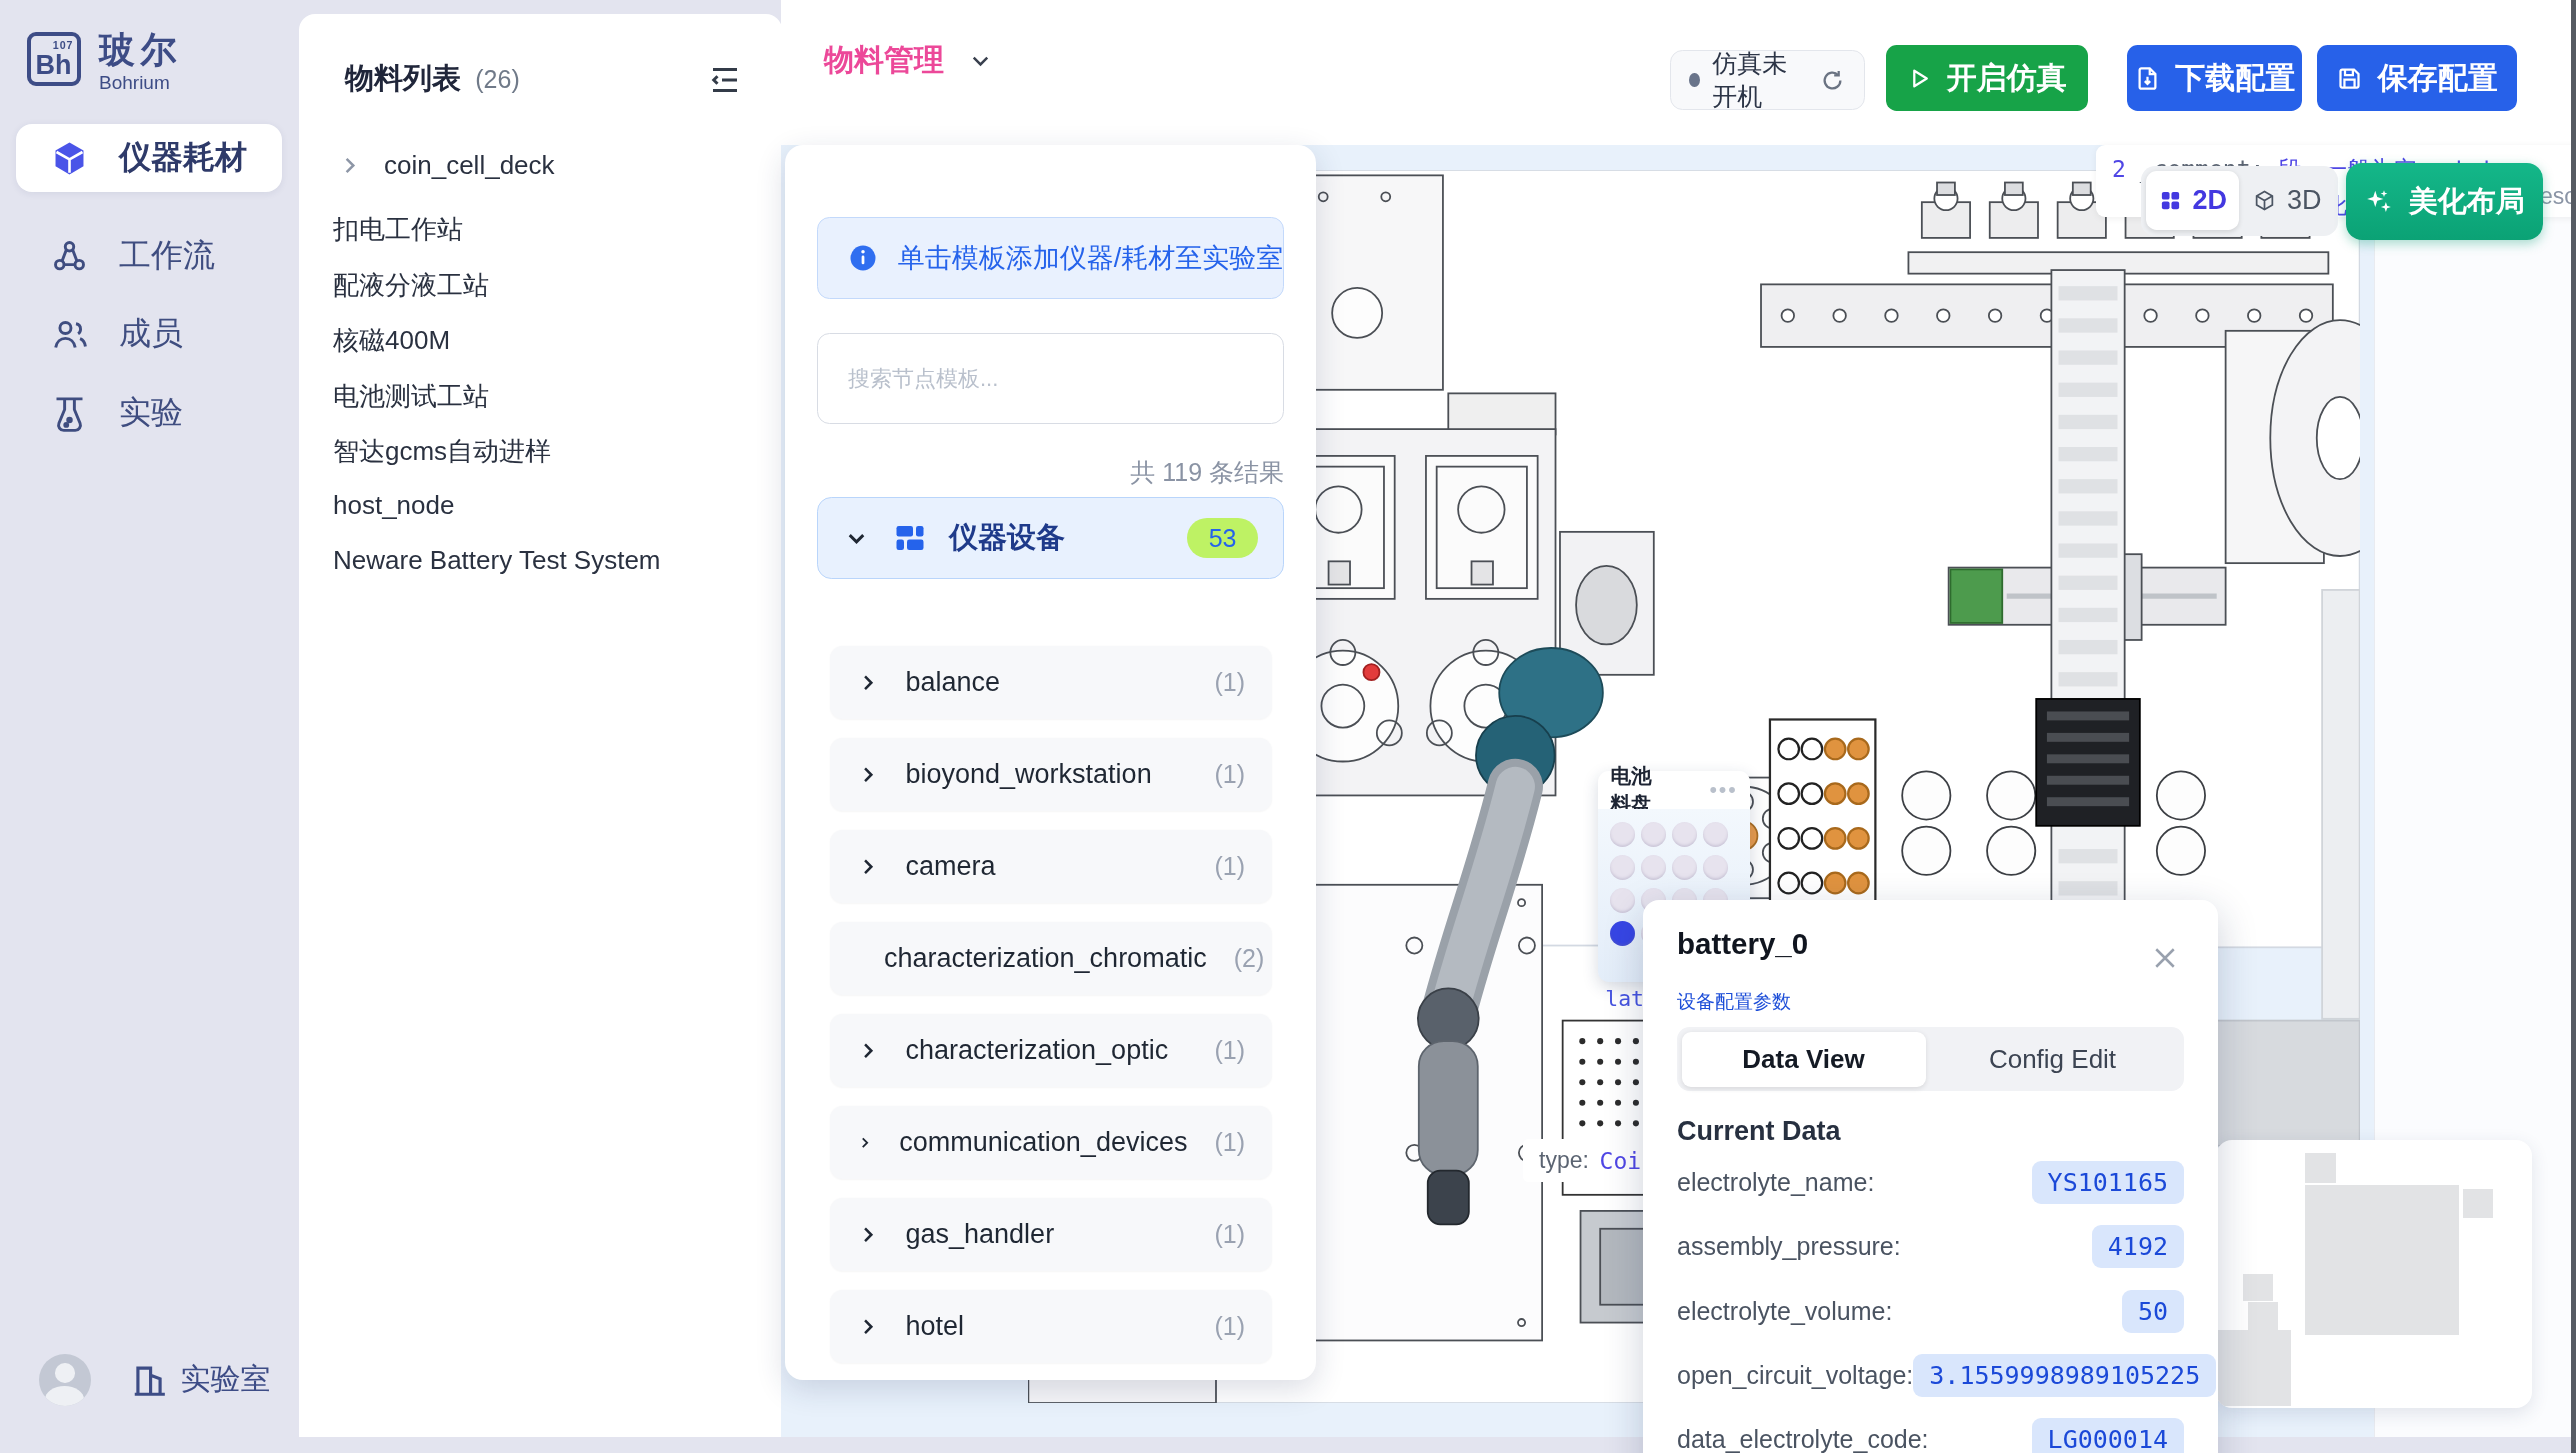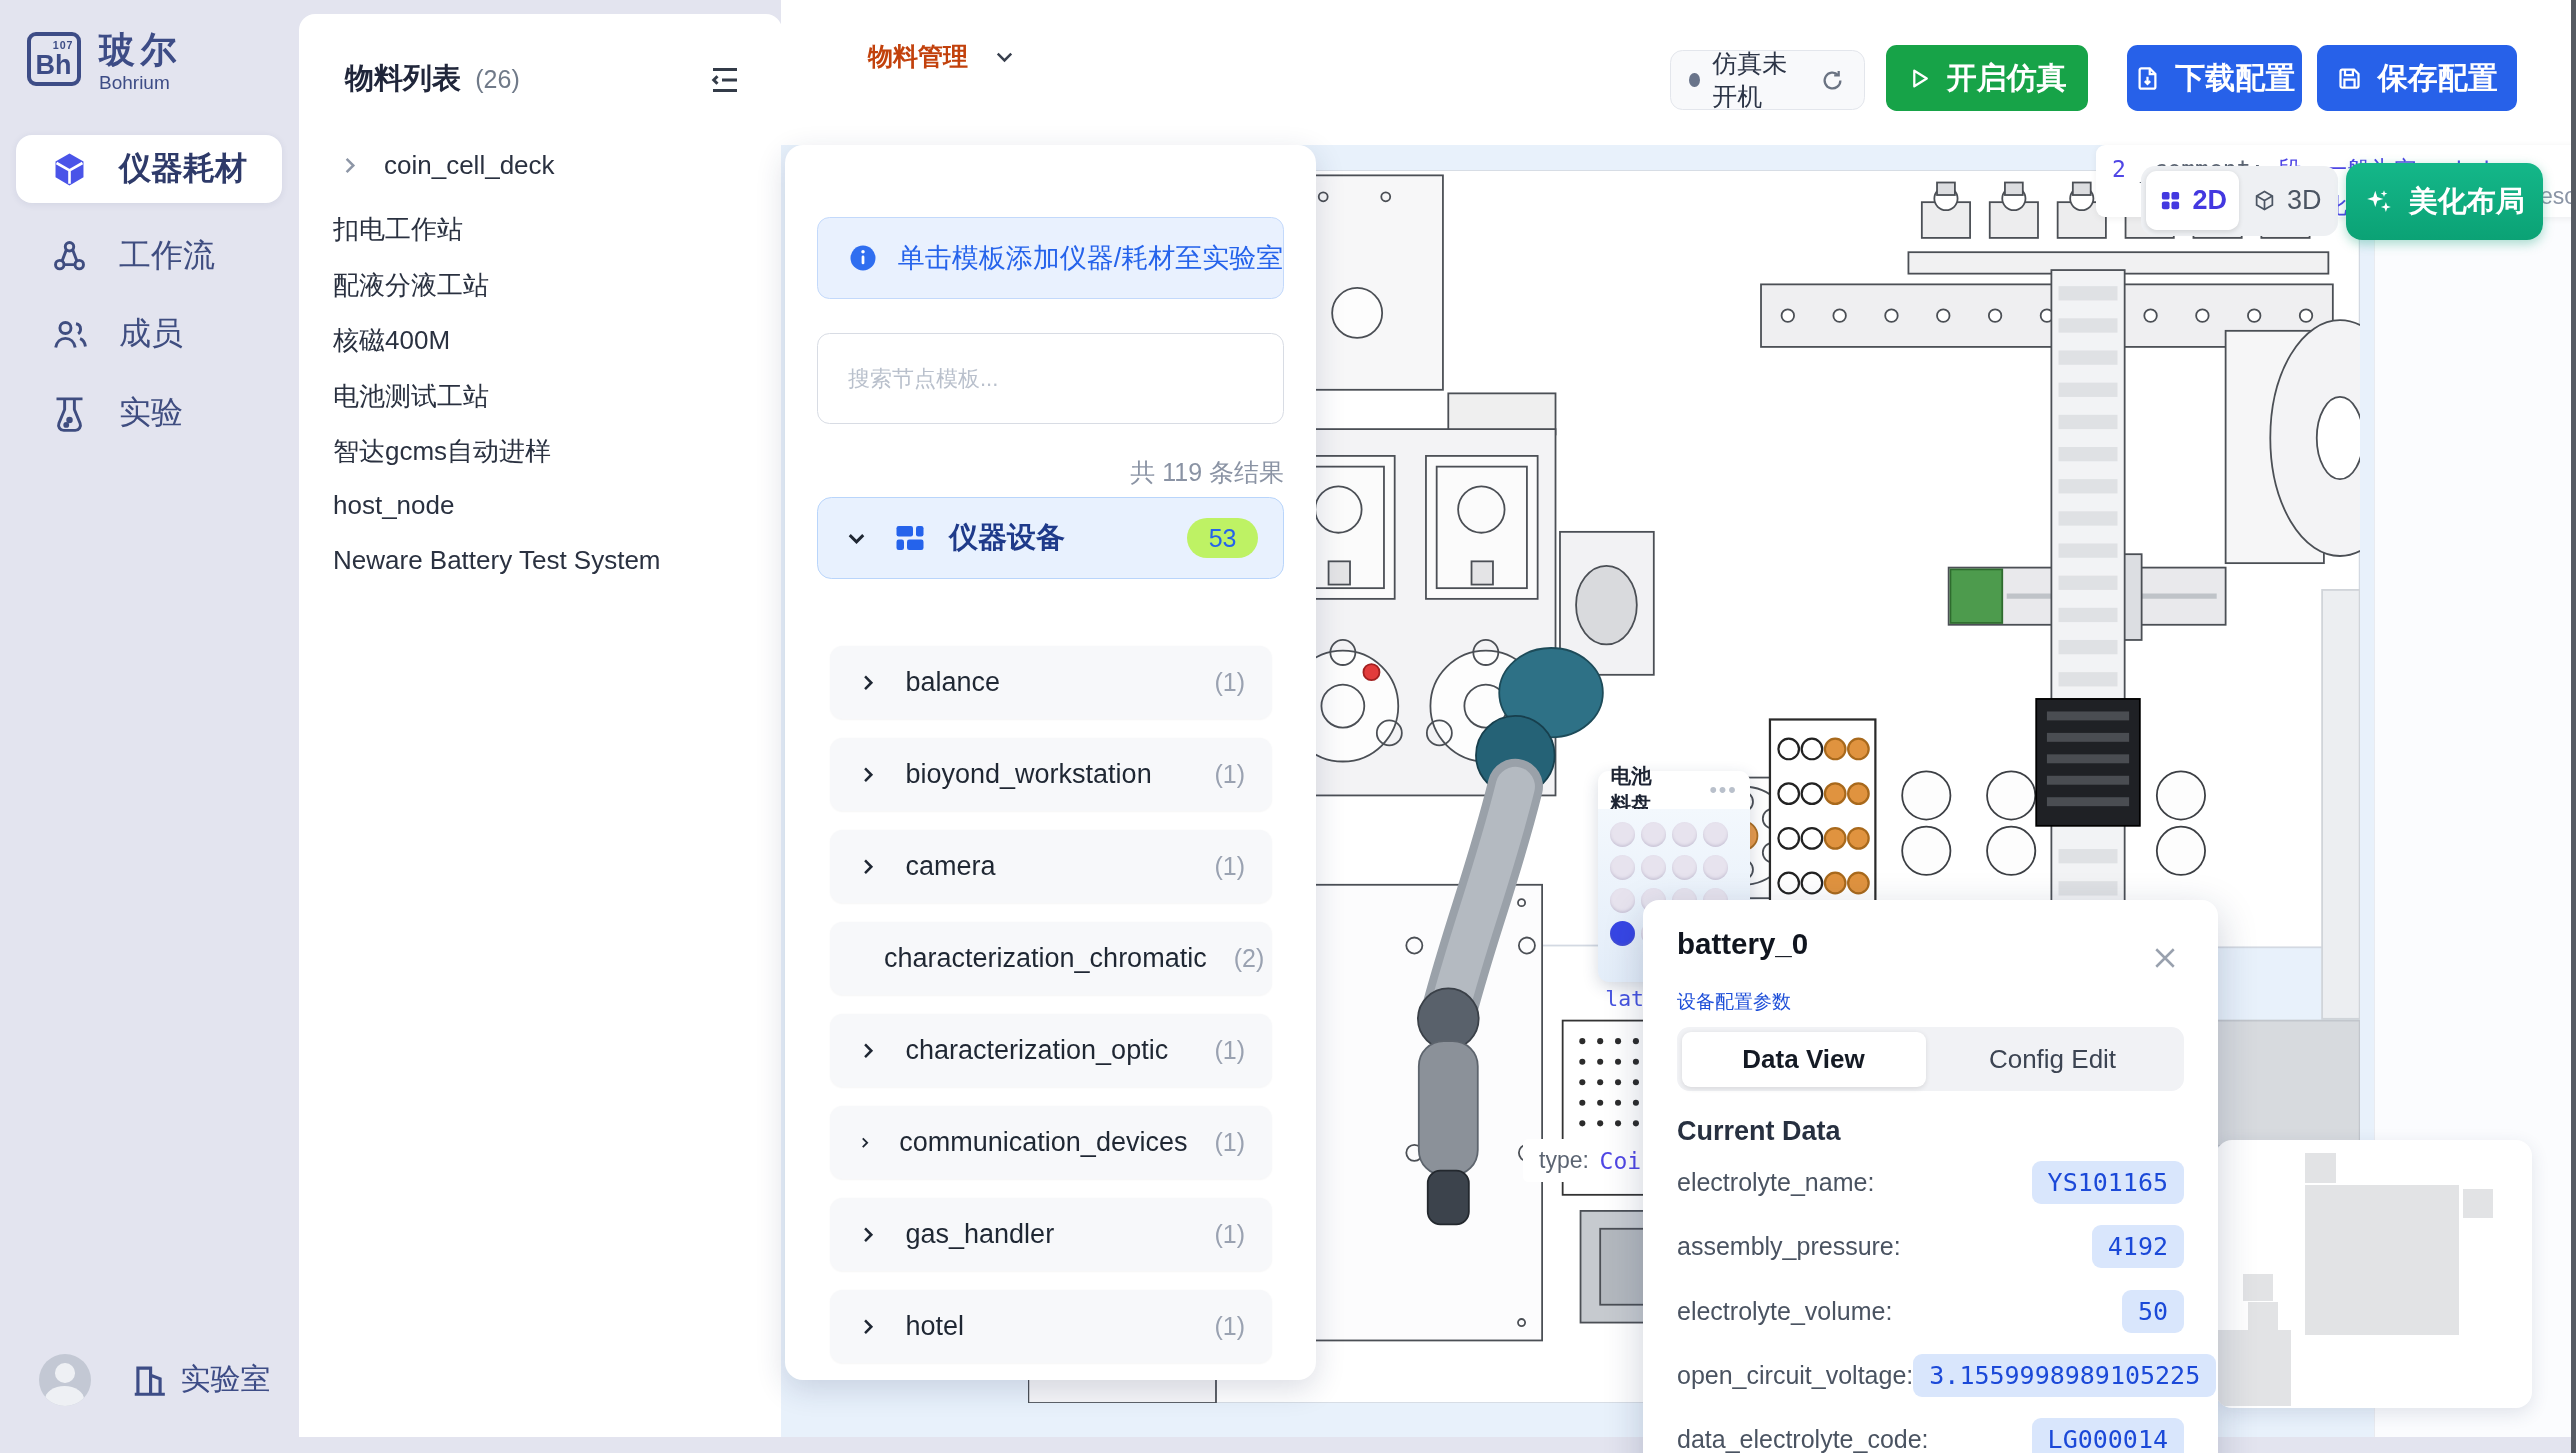--- a/index.html
+++ b/index.html
@@ -31,21 +31,21 @@
   #materials .hdr { position:absolute; left:46px; top:45px; display:flex; align-items:baseline; gap:14.3px; }
   #materials .hdr .t { font-size:29px; font-weight:bold; color:#20263a; }
   #materials .hdr .c { font-size:25px; color:#707a89; }
   .outdent { position:absolute; right:39px; top:48px; cursor:pointer; }
   .mat-item { position:absolute; left:34px; font-size:26px; color:#2a3140; cursor:pointer; white-space:nowrap; }
   .mat-item.first { left:39px; display:flex; align-items:center; gap:23px; }
 
   
   #header { left:781px; top:0; width:1795px; height:145px; background:#ffffff; }
   #page-title { position:absolute; left:43px; top:40px; display:flex; align-items:center; gap:23px; cursor:pointer; }
-  #page-title .t { font-size:25px; font-weight:bold; color:#c2410c;margin-left:44px; }
+  #page-title .t { font-size:30px; font-weight:bold; color:#ec4899; }
   .status-pill { position:absolute; left:889px; top:50px; width:195px; height:60px; background:#f8f9fb; border:1.8px solid #e3e6ec; border-radius:12.5px; display:flex; align-items:center; gap:12.5px; padding:0 18px; }
   .status-pill .dot { width:14.3px; height:14.3px; border-radius:50%; background:#69748a; }
   .status-pill .txt { font-size:25px; color:#2c3547; }
   .btn { position:absolute; top:45px; height:66px; border-radius:10.7px; display:flex; align-items:center; justify-content:center; gap:14.3px; color:#fff; font-size:30px; font-weight:bold; cursor:pointer; }
   #btn-sim { left:1105px; width:202px; background:#17a348; }
   #btn-dl { left:1346px; width:175px; background:#2761e9; }
   #btn-save { left:1536px; width:200px; background:#2761e9; }
 
   
   #canvas { left:781px; top:145px; width:1795px; height:1292px; background:#e8f1fb; }
@@ -118,21 +118,21 @@
     <div class="logo-box">
       <span class="bh">Bh</span>
       <span class="sup">107</span>
     </div>
     <div>
       <div class="brand-zh">玻尔</div>
       <div class="brand-en">Bohrium</div>
     </div>
   </div>
 
-  <div class="abs nav-item active" style="top:135px;">
+  <div class="abs nav-item active" style="top:124px;">
     <span>
       <svg width="39" height="39" viewBox="0 0 24 24">
           <path d="M12 2.2l8.6 4.8v9.8L12 21.8l-8.6-5V7z" fill="#4a54e8"></path>
           <path d="M12 12.6v8.2M12 12.6l8-4.6M12 12.6L4 8" stroke="#fff" stroke-width="1.6" fill="none"></path>
         </svg>
     </span>
     <span class="lbl">仪器耗材</span>
   </div>
   <div class="abs nav-item" style="top:222px;">
     <span>

